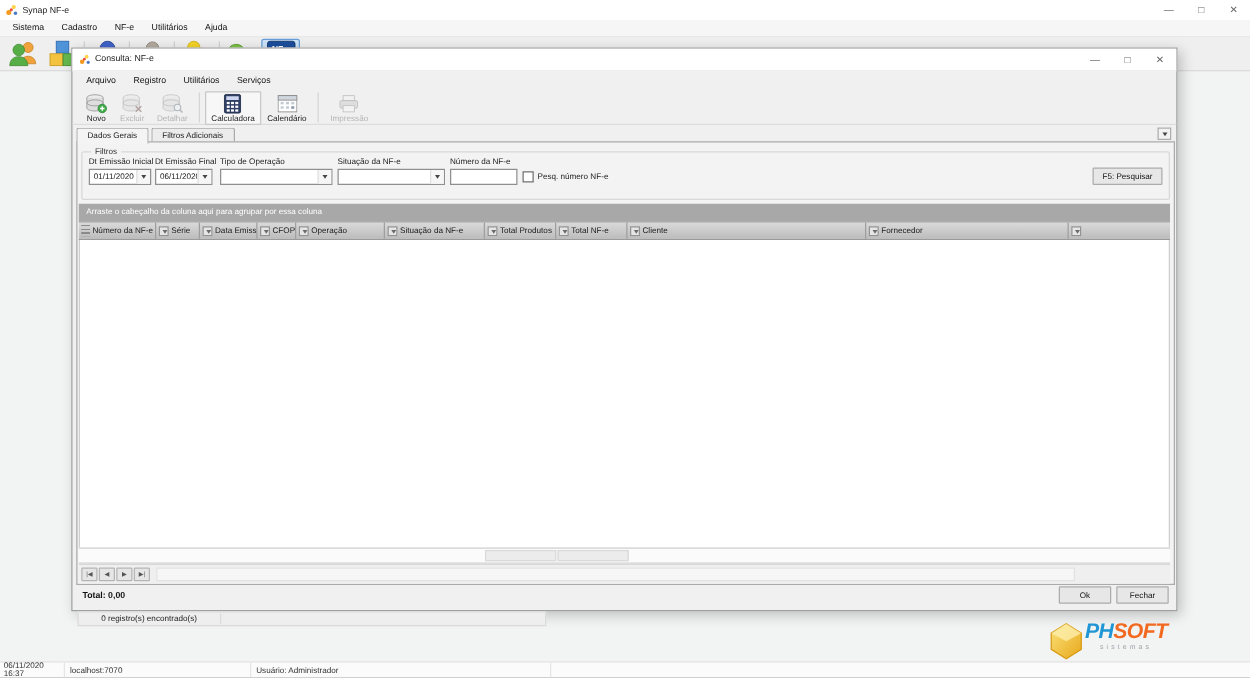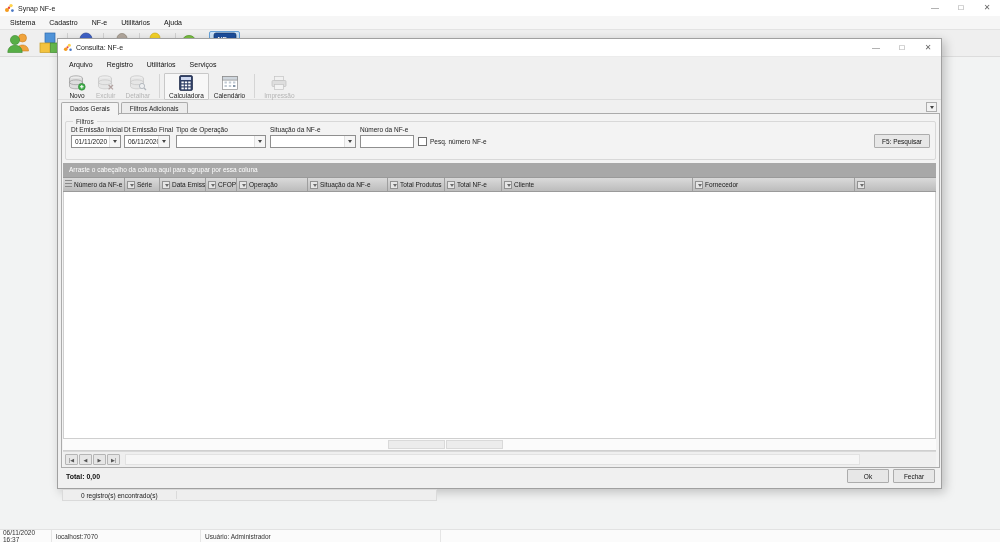--- a/index.html
+++ b/index.html
@@ -427,20 +427,34 @@
       <div class="btn">Ok</div>
       <div class="btn">Fechar</div>
     </div>
   </div>
 
   <div class="records-strip">
     <span class="records-text">0 registro(s) encontrado(s)</span>
     <span class="rs-divider"></span>
   </div>
 
+  <div class="phsoft">
+    <svg width="30" height="32" viewBox="0 0 30 32" style="position:absolute; left:2px; top:1px">
+      <defs>
+        <linearGradient id="gold" x1="0" y1="0" x2="1" y2="1">
+          <stop offset="0" stop-color="#fbe27a"></stop>
+            <stop offset="1" stop-color="#e8a81c"></stop>
+        </linearGradient>
+      </defs>
+      <polygon points="15,2 27,9.5 27,22.5 15,30 3,22.5 3,9.5" fill="url(#gold)" stroke="#d99b14" stroke-width="1"></polygon>
+      <polygon points="15,2 27,9.5 15,16 3,9.5" fill="#fdf0b0" opacity=".75"></polygon>
+    </svg>
+    <span class="ph-text"><span class="ph">PH</span><span class="soft">SOFT</span></span>
+    <span class="ph-tag">sistemas</span>
+  </div>
 
   <div class="statusbar">
     <span class="sb sb1">06/11/2020 16:37</span>
     <span class="sb sb2">localhost:7070</span>
     <span class="sb sb3">Usuário: Administrador</span>
     <span class="sb sb4"></span>
   </div>
 
 </div>
 

